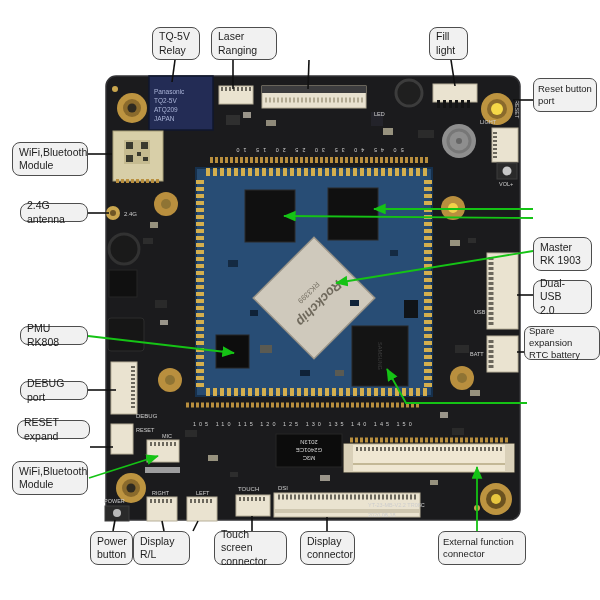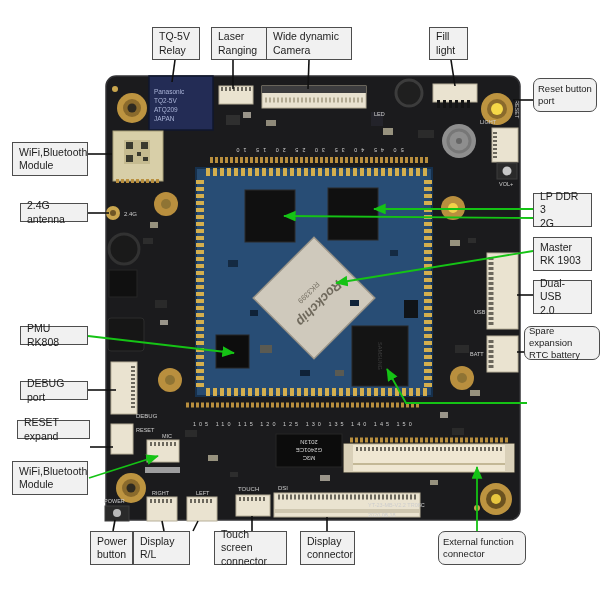--- a/index.html
+++ b/index.html
@@ -1,20 +1,20 @@
 <!DOCTYPE html>
 <html><head>
 <meta charset="utf-8">
 <style>
   html,body{margin:0;padding:0;background:#fff;}
   #stage{position:relative;width:600px;height:600px;background:#ffffff;font-family:"Liberation Sans",sans-serif;overflow:hidden;}
   #stage svg{position:absolute;left:0;top:0;pointer-events:none;}
   .callout{
     position:absolute;box-sizing:border-box;
-    background:#f1f1f1;border:1.2px solid #4d4d4d;border-radius:0;
+    background:#f1f1f1;border:1.2px solid #4d4d4d;border-radius:8px;
     padding:2px 6px;font-size:10.5px;line-height:1.28;color:#1d1d1d;
     white-space:pre-line;display:flex;align-items:center;z-index:3;
   }
   .callout-sm{font-size:9.5px;padding:16px 4px;border-radius:7px;}
   .silk{fill:#cdcdcd;font-size:5.5px;font-family:"Liberation Sans",sans-serif;}
   .silk6{fill:#cdcdcd;font-size:6px;font-family:"Liberation Sans",sans-serif;}
   .relaytxt{fill:#aab4d8;font-size:6.5px;font-family:"Liberation Sans",sans-serif;}
   .chiptxt{fill:#d8d8d8;font-size:6px;font-family:"Liberation Sans",sans-serif;}
 </style>
 </head>
@@ -308,36 +308,32 @@
       <line x1="533" y1="251" x2="336" y2="283" marker-end="url(#garrow)"></line>
       <polyline points="527,403 406,403 387,369" marker-end="url(#garrow)"></polyline>
       <line x1="477" y1="531" x2="477" y2="467" marker-end="url(#garrow)"></line>
     </g>
   </svg>
 
   <div class="callout" style="left:152px;top:27px;width:48px;height:33px">TQ-5V
 Relay</div>
   <div class="callout" style="left:211px;top:27px;width:66px;height:33px">Laser
 Ranging</div>
-  <div class="callout" style="left:266px;top:27px;width:86px;height:33px">Wide dynamic
-Camera</div>
   <div class="callout" style="left:429px;top:27px;width:39px;height:33px">Fill
 light</div>
   <div class="callout callout-sm" style="left:533px;top:78px;width:64px;height:34px">Reset button
 port</div>
   <div class="callout" style="left:12px;top:142px;width:76px;height:34px">WiFi,Bluetooth
 Module</div>
   <div class="callout" style="left:20px;top:203px;width:68px;height:19px">2.4G  antenna</div>
   <div class="callout" style="left:20px;top:326px;width:68px;height:19px">PMU  RK808</div>
   <div class="callout" style="left:20px;top:381px;width:68px;height:19px">DEBUG port</div>
   <div class="callout" style="left:17px;top:420px;width:73px;height:19px">RESET expand</div>
   <div class="callout" style="left:12px;top:461px;width:76px;height:34px">WiFi,Bluetooth
 Module</div>
-  <div class="callout" style="left:533px;top:193px;width:59px;height:34px">LP DDR 3
-2G</div>
   <div class="callout" style="left:533px;top:237px;width:59px;height:34px">Master
 RK 1903</div>
   <div class="callout" style="left:533px;top:280px;width:59px;height:34px">Dual-USB
 2.0</div>
   <div class="callout callout-sm" style="left:524px;top:326px;width:76px;height:34px">Spare expansion
 RTC battery</div>
   <div class="callout" style="left:90px;top:531px;width:43px;height:34px">Power
 button</div>
   <div class="callout" style="left:133px;top:531px;width:57px;height:34px">Display
 R/L</div>

